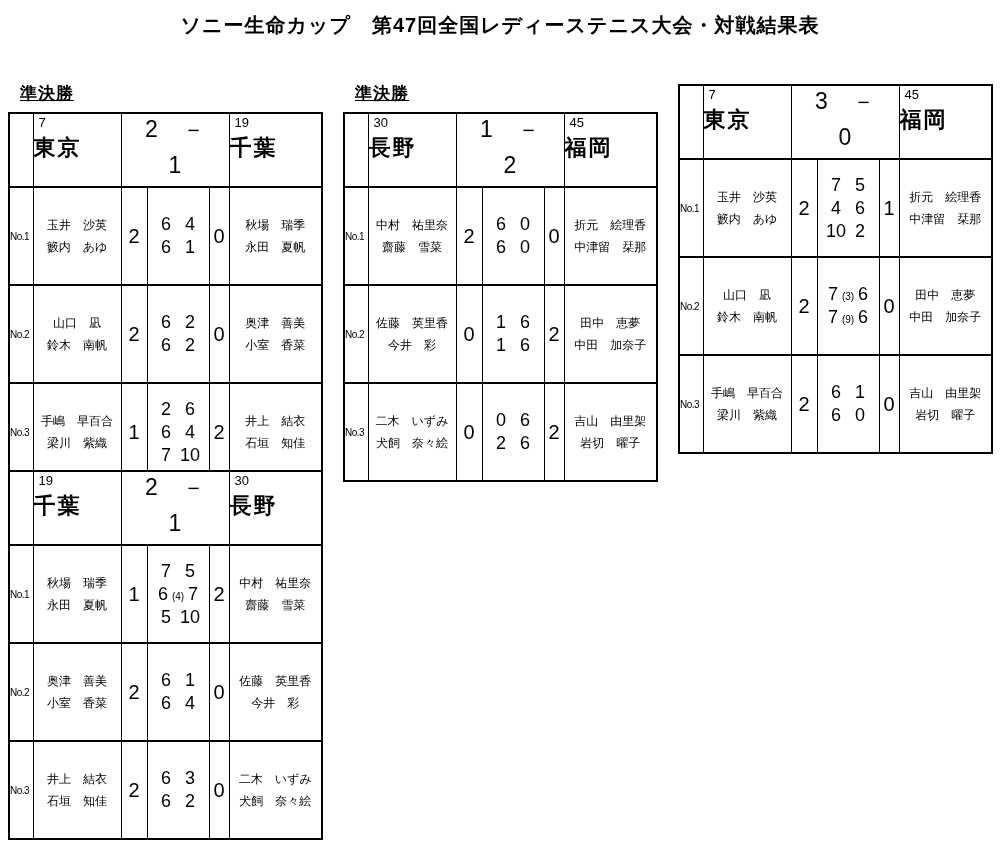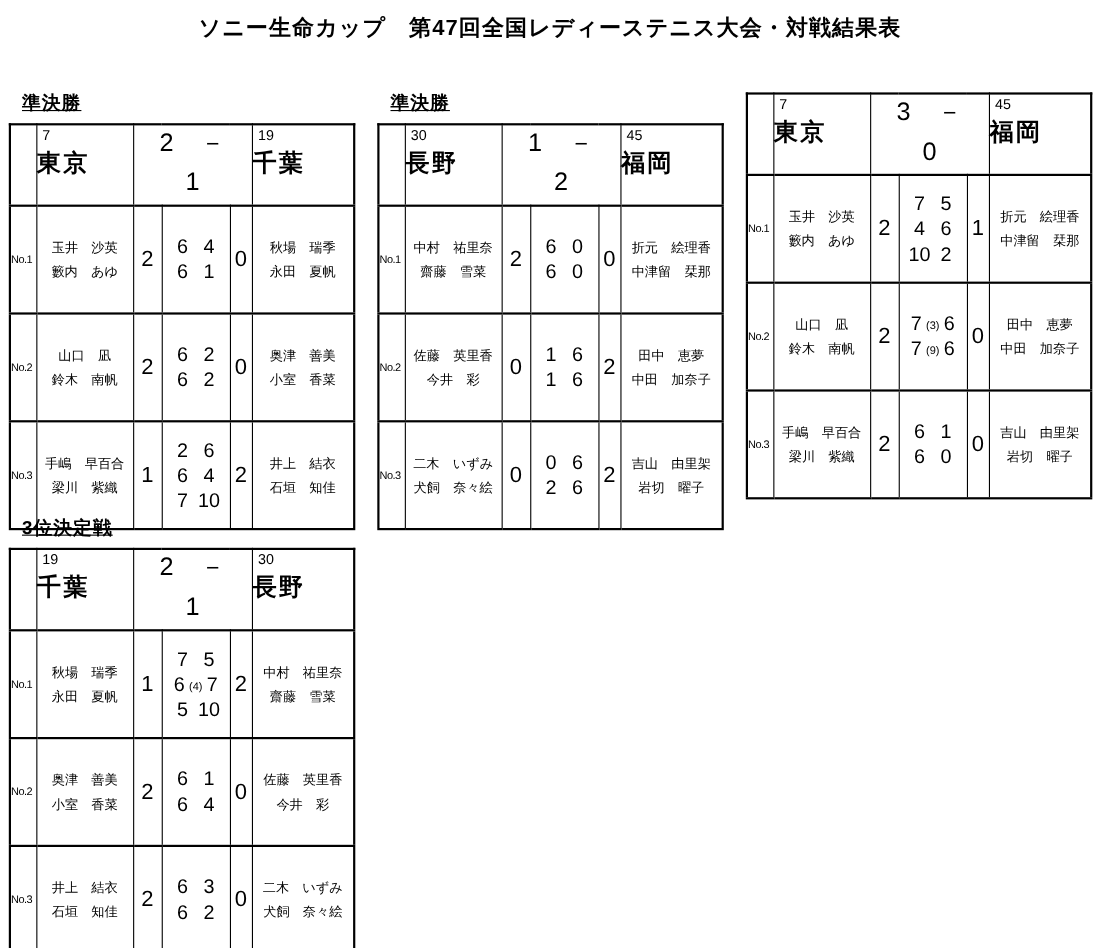--- a/index.html
+++ b/index.html
@@ -346,21 +346,20 @@
               <td class="players">
                 <div class="pname">吉山　由里架</div>
                 <div class="pname">岩切　曜子</div>
               </td>
             </tr>
           </tbody>
     </table>
   </div>
 
   <div class="match-block" style="left: 8px; top: 470px;">
-    <div class="stage-label">3位決定戦</div>
     <table class="match-table">
       <colgroup>
         <col class="c-no">
             <col class="c-pl">
             <col class="c-ls">
         <col class="c-sets">
             <col class="c-rs">
             <col class="c-pr">
       </colgroup>
       <thead>

